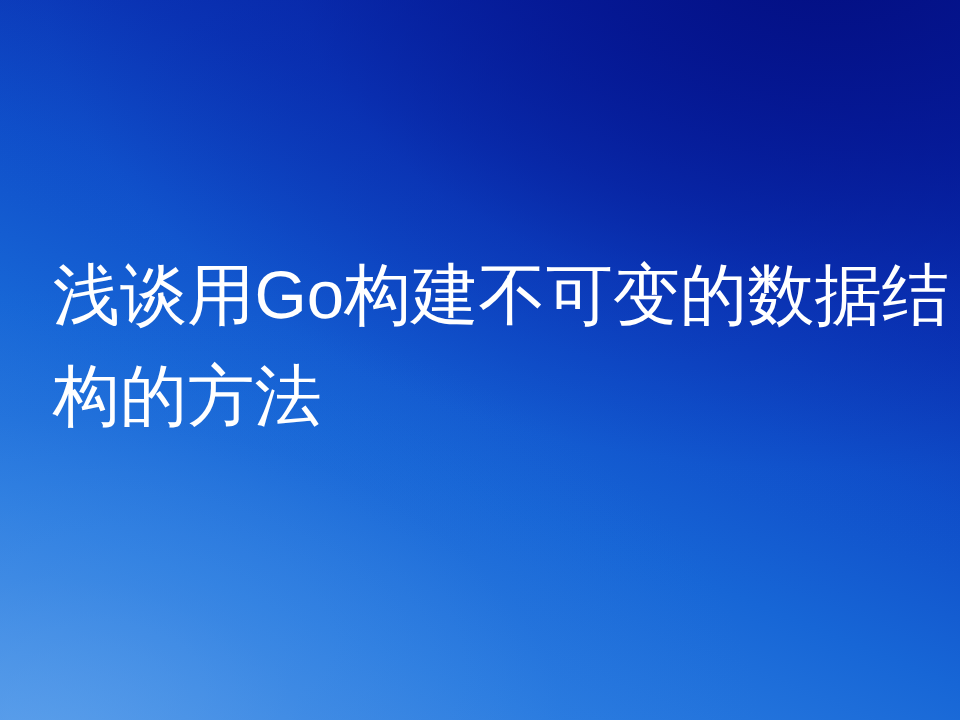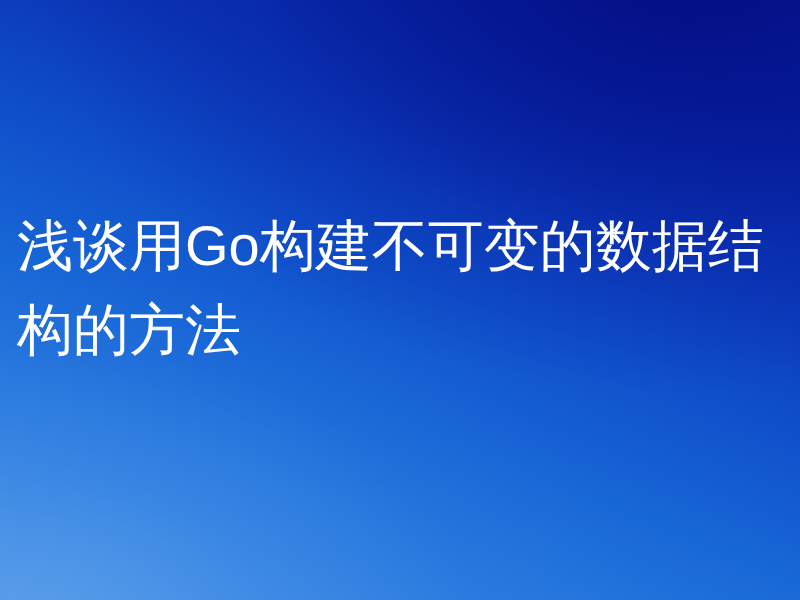--- a/index.html
+++ b/index.html
@@ -55,21 +55,21 @@
       95% 80% at 4% 104%,
       rgba(104, 168, 238, 0.55) 0%,
       rgba(80, 150, 232, 0.32) 30%,
       rgba(50, 120, 220, 0.10) 58%,
       rgba(30, 100, 210, 0.0) 80%
     );
   }
 
   #title-block {
     position: absolute;
-    left: 17px;
+    left: 44px;
     top: 204px;
     width: 748px;
   }
 
   #cover-title {
     margin: 0;
     color: #ffffff;
     font-family: "Liberation Sans", "DejaVu Sans", sans-serif;
     font-size: 56px;
     line-height: 84px;

